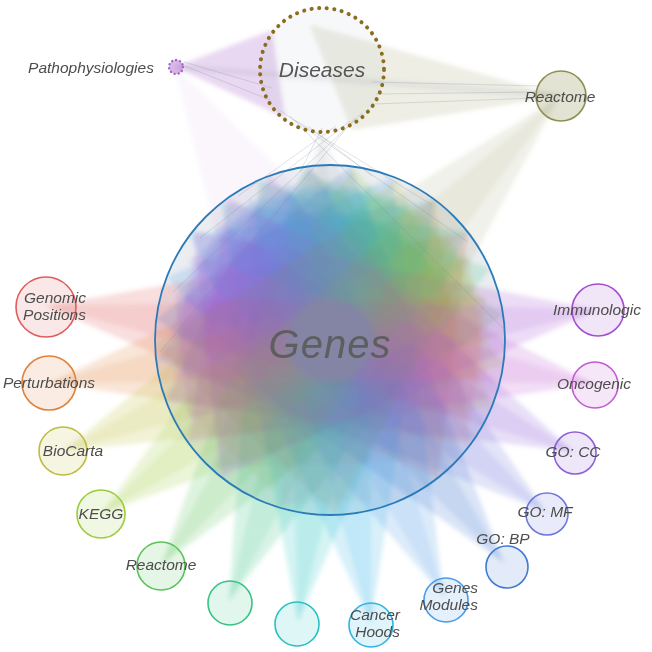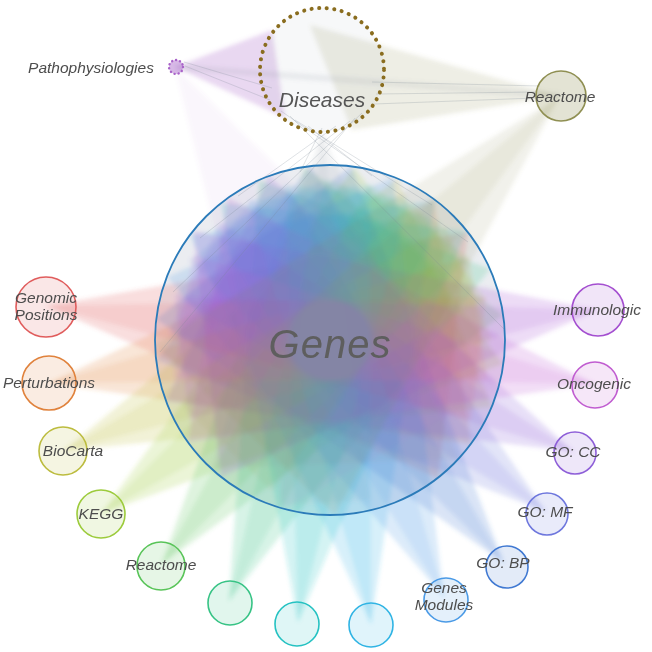--- a/index.html
+++ b/index.html
@@ -4,22 +4,22 @@
 <style>
   * { margin:0; padding:0; box-sizing:border-box; }
   html,body { background:#ffffff; font-family:"Liberation Sans", sans-serif; }
   .stage { position:relative; width:652px; height:652px; background:#ffffff; overflow:hidden; }
   .stage svg { position:absolute; left:0; top:0; }
   .label {
     position:absolute; transform:translate(-50%,-50%);
     color:#4d4d4d; font-size:15.5px; line-height:1.12;
     text-align:center; white-space:nowrap; pointer-events:none;font-style:italic;
   }
-  .label.wrap { white-space:normal; }
-  .label.diseases { font-size:21px; color:#555555;margin-top:30px; }
+  .label.wrap { white-space:normal;text-align:right; }
+  .label.diseases { font-size:21px; color:#555555; }
   .label.genes { font-size:40px; color:#5e5e5e; letter-spacing:1px; }
 </style>
 </head>
 <body>
 
 <div class="stage">
 <svg width="652" height="652" viewBox="0 0 652 652">
   <defs>
     <filter id="soft" x="-20%" y="-20%" width="140%" height="140%">
       <feGaussianBlur stdDeviation="2"></feGaussianBlur>
@@ -112,19 +112,20 @@
 
 <div class="label genes" style="left:330px;top:344px">Genes</div>
 <div class="label diseases" style="left:322px;top:70px">Diseases</div>
 <div class="label" style="left:91px;top:68px">Pathophysiologies</div>
 <div class="label" style="left:560px;top:97px">Reactome</div>
 <div class="label wrap" style="left:46px;top:306px;width:80px">Genomic Positions</div>
 <div class="label" style="left:49px;top:383px">Perturbations</div>
 <div class="label" style="left:73px;top:451px">BioCarta</div>
 <div class="label" style="left:101px;top:514px">KEGG</div>
 <div class="label" style="left:161px;top:565px">Reactome</div>
+<div class="label wrap" style="left:371px;top:623px;width:58px">Cancer Hoods</div>
 <div class="label wrap" style="left:444px;top:596px;width:68px">Genes Modules</div>
-<div class="label" style="left:503px;top:563px">GO: BP</div>
+<div class="label" style="left:503px;top:539px">GO: BP</div>
 <div class="label" style="left:545px;top:512px">GO: MF</div>
 <div class="label" style="left:573px;top:452px">GO: CC</div>
 <div class="label" style="left:594px;top:384px">Oncogenic</div>
 <div class="label" style="left:597px;top:310px">Immunologic</div>
 </div>
 
 </body></html>

